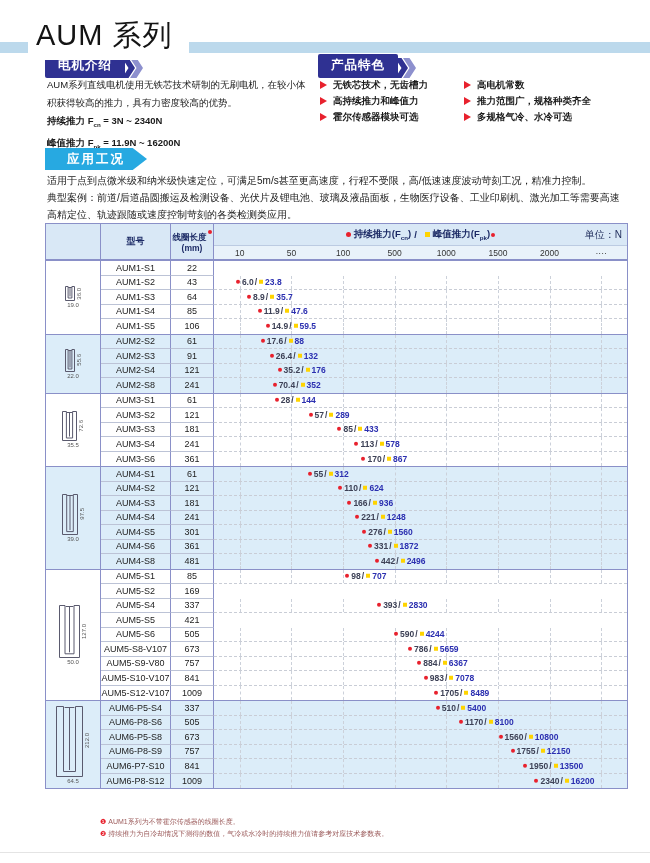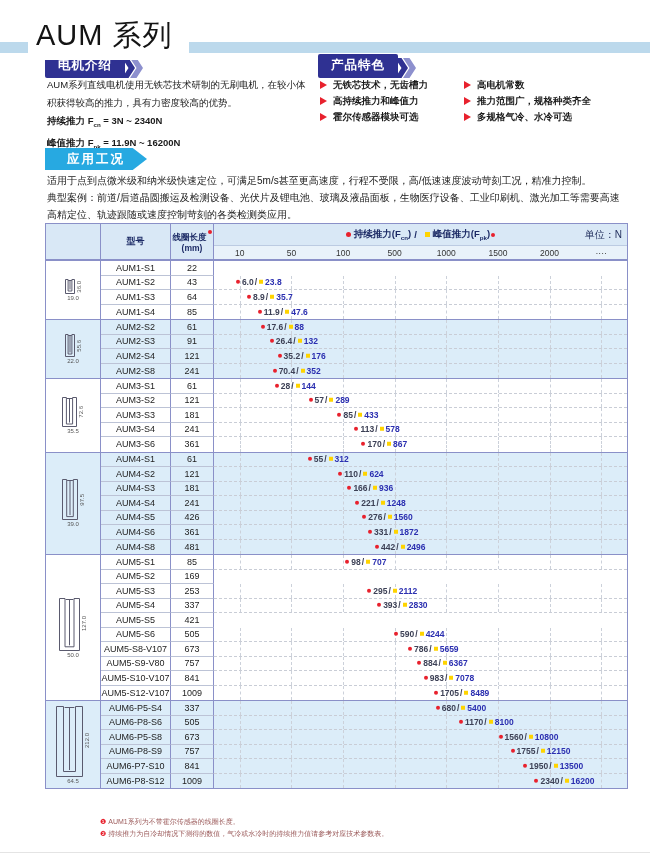--- a/index.html
+++ b/index.html
@@ -236,20 +236,35 @@
                 <i class="gl" style="left: 18.75%;"></i>
                 <i class="gl" style="left: 31.25%;"></i>
                 <i class="gl" style="left: 43.75%;"></i>
                 <i class="gl" style="left: 56.25%;"></i>
                 <i class="gl" style="left: 68.75%;"></i>
                 <i class="gl" style="left: 81.25%;"></i>
                 <i class="gl" style="left: 93.75%;"></i>
                 <span class="dp" style="left: 10.6%;"><i class="dot"></i><b class="v1">11.9</b><span class="sl">/</span><i class="sq"></i><b class="v2">47.6</b></span>
               </div>
             </div>
+            <div class="trow">
+              <div class="cell cell-model">AUM1-S5</div>
+              <div class="cell cell-coil">106</div>
+              <div class="cell cell-chart">
+                <i class="gl" style="left: 6.25%;"></i>
+                <i class="gl" style="left: 18.75%;"></i>
+                <i class="gl" style="left: 31.25%;"></i>
+                <i class="gl" style="left: 43.75%;"></i>
+                <i class="gl" style="left: 56.25%;"></i>
+                <i class="gl" style="left: 68.75%;"></i>
+                <i class="gl" style="left: 81.25%;"></i>
+                <i class="gl" style="left: 93.75%;"></i>
+                <span class="dp" style="left: 12.5%;"><i class="dot"></i><b class="v1">14.9</b><span class="sl">/</span><i class="sq"></i><b class="v2">59.5</b></span>
+              </div>
+            </div>
           </div>
         </div>
         <div class="tgroup tint">
           <div class="icon-cell">
             <div class="micon">
               <div class="mrow">
                 <svg width="10" height="23" viewBox="0 0 10 23">
                   <path d="M0.5 0.5 L0.5 22.5 L9.5 22.5 L9.5 0.5 L6.9 0.5 L6.9 20 L3.1 20 L3.1 0.5 Z" fill="none" stroke="#5a5a6e" stroke-width="1"></path>
                   <path d="M3.2 1.5 L6.8 1.5 M5 1.5 L5 18.5" fill="none" stroke="#5a5a6e" stroke-width="1"></path>
                 </svg>
@@ -481,21 +496,21 @@
                 <i class="gl" style="left: 43.75%;"></i>
                 <i class="gl" style="left: 56.25%;"></i>
                 <i class="gl" style="left: 68.75%;"></i>
                 <i class="gl" style="left: 81.25%;"></i>
                 <i class="gl" style="left: 93.75%;"></i>
                 <span class="dp" style="left: 34.2%;"><i class="dot"></i><b class="v1">221</b><span class="sl">/</span><i class="sq"></i><b class="v2">1248</b></span>
               </div>
             </div>
             <div class="trow">
               <div class="cell cell-model">AUM4-S5</div>
-              <div class="cell cell-coil">426</div>
+              <div class="cell cell-coil">301</div>
               <div class="cell cell-chart">
                 <i class="gl" style="left: 6.25%;"></i>
                 <i class="gl" style="left: 18.75%;"></i>
                 <i class="gl" style="left: 31.25%;"></i>
                 <i class="gl" style="left: 43.75%;"></i>
                 <i class="gl" style="left: 56.25%;"></i>
                 <i class="gl" style="left: 68.75%;"></i>
                 <i class="gl" style="left: 81.25%;"></i>
                 <i class="gl" style="left: 93.75%;"></i>
                 <span class="dp" style="left: 35.9%;"><i class="dot"></i><b class="v1">276</b><span class="sl">/</span><i class="sq"></i><b class="v2">1560</b></span>
@@ -560,35 +575,20 @@
                 <i class="gl" style="left: 81.25%;"></i>
                 <i class="gl" style="left: 93.75%;"></i>
                 <span class="dp" style="left: 31.8%;"><i class="dot"></i><b class="v1">98</b><span class="sl">/</span><i class="sq"></i><b class="v2">707</b></span>
               </div>
             </div>
             <div class="trow">
               <div class="cell cell-model">AUM5-S2</div>
               <div class="cell cell-coil">169</div>
             </div>
             <div class="trow">
-              <div class="cell cell-model">AUM5-S3</div>
-              <div class="cell cell-coil">253</div>
-              <div class="cell cell-chart">
-                <i class="gl" style="left: 6.25%;"></i>
-                <i class="gl" style="left: 18.75%;"></i>
-                <i class="gl" style="left: 31.25%;"></i>
-                <i class="gl" style="left: 43.75%;"></i>
-                <i class="gl" style="left: 56.25%;"></i>
-                <i class="gl" style="left: 68.75%;"></i>
-                <i class="gl" style="left: 81.25%;"></i>
-                <i class="gl" style="left: 93.75%;"></i>
-                <span class="dp" style="left: 37.1%;"><i class="dot"></i><b class="v1">295</b><span class="sl">/</span><i class="sq"></i><b class="v2">2112</b></span>
-              </div>
-            </div>
-            <div class="trow">
               <div class="cell cell-model">AUM5-S4</div>
               <div class="cell cell-coil">337</div>
               <div class="cell cell-chart">
                 <i class="gl" style="left: 6.25%;"></i>
                 <i class="gl" style="left: 18.75%;"></i>
                 <i class="gl" style="left: 31.25%;"></i>
                 <i class="gl" style="left: 43.75%;"></i>
                 <i class="gl" style="left: 56.25%;"></i>
                 <i class="gl" style="left: 68.75%;"></i>
                 <i class="gl" style="left: 81.25%;"></i>
@@ -696,21 +696,21 @@
               <div class="cell cell-coil">337</div>
               <div class="cell cell-chart">
                 <i class="gl" style="left: 6.25%;"></i>
                 <i class="gl" style="left: 18.75%;"></i>
                 <i class="gl" style="left: 31.25%;"></i>
                 <i class="gl" style="left: 43.75%;"></i>
                 <i class="gl" style="left: 56.25%;"></i>
                 <i class="gl" style="left: 68.75%;"></i>
                 <i class="gl" style="left: 81.25%;"></i>
                 <i class="gl" style="left: 93.75%;"></i>
-                <span class="dp" style="left: 53.7%;"><i class="dot"></i><b class="v1">680</b><span class="sl">/</span><i class="sq"></i><b class="v2">5400</b></span>
+                <span class="dp" style="left: 53.7%;"><i class="dot"></i><b class="v1">510</b><span class="sl">/</span><i class="sq"></i><b class="v2">5400</b></span>
               </div>
             </div>
             <div class="trow">
               <div class="cell cell-model">AUM6-P8-S6</div>
               <div class="cell cell-coil">505</div>
               <div class="cell cell-chart">
                 <i class="gl" style="left: 6.25%;"></i>
                 <i class="gl" style="left: 18.75%;"></i>
                 <i class="gl" style="left: 31.25%;"></i>
                 <i class="gl" style="left: 43.75%;"></i>

